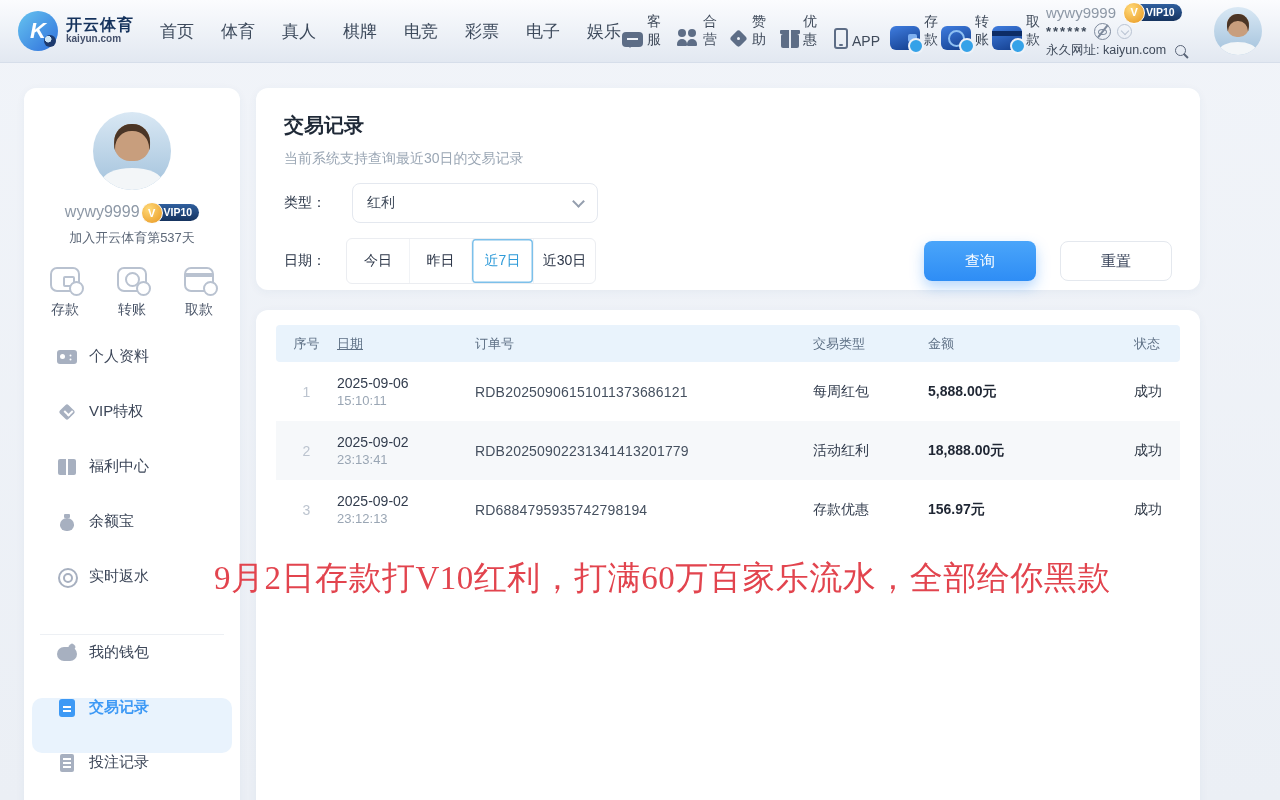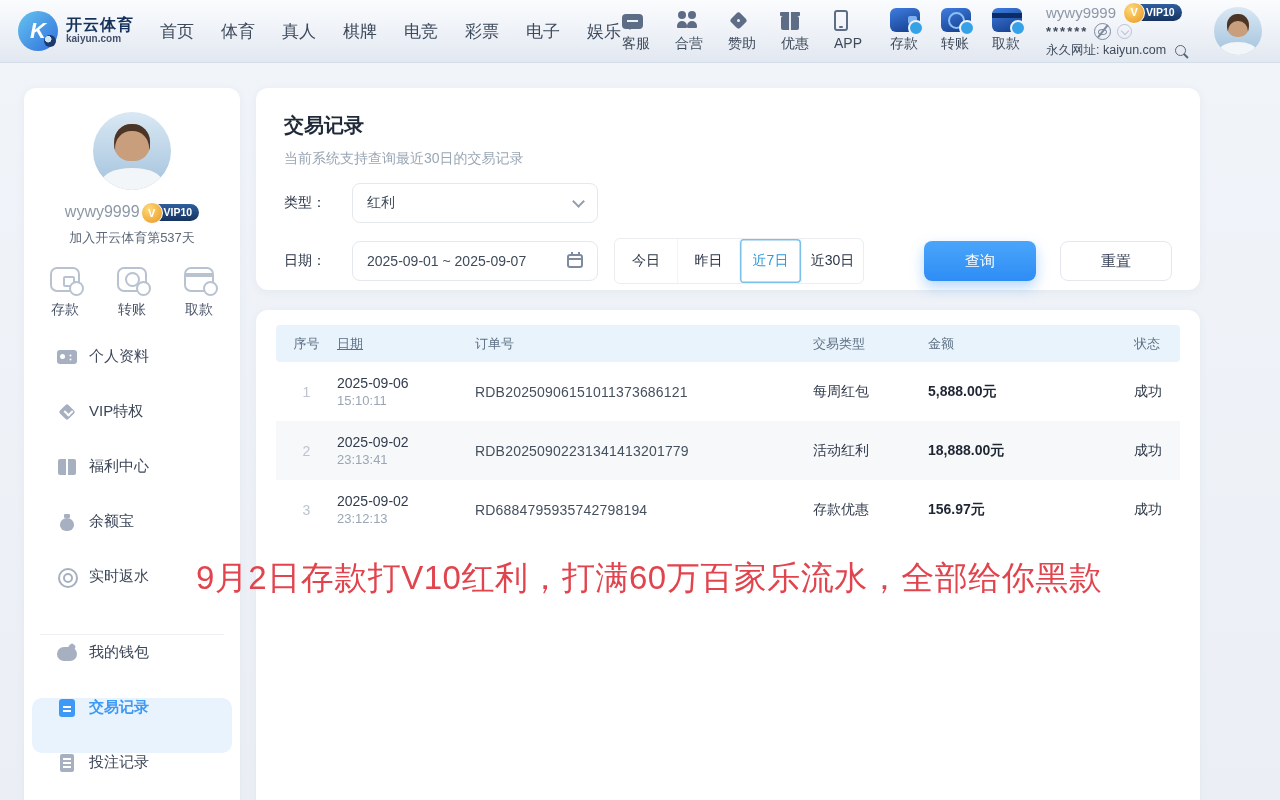--- a/index.html
+++ b/index.html
@@ -21,21 +21,21 @@
   .logo-mark::after { content:""; position:absolute; right:2px; bottom:4px; width:12px; height:12px;
                border-radius:50%; background:radial-gradient(circle at 35% 35%,#cfe6f7 28%,#1d3a6e 32%); }
   .logo-text { display:flex; flex-direction:column; line-height:1.05; }
   .logo-text b { font-size:16px; color:#15325c; letter-spacing:1px; }
   .logo-text small { font-size:10px; color:#44506b; font-weight:bold; }
 
   .mainnav { display:flex; gap:27px; }
   .navlink { font-size:17px; color:#3d4a5c; font-weight:500; text-decoration:none; cursor:pointer; }
 
   .quick { margin-left:auto; display:flex; gap:17px; }
-  .qa { display:flex; flex-direction:column; align-items:flex-start; gap:4px; cursor:pointer; width:36px; }
+  .qa { display:flex; flex-direction:row; align-items:flex-end; gap:4px; cursor:pointer; width:36px; }
   .qa .qlabel { font-size:14px; color:#3f4a5a; }
   .qicon { height:22px; display:flex; align-items:center; justify-content:center; }
 
   .walletacts { display:flex; gap:15px; margin-left:20px; }
 
   .userblock { margin-left:18px; width:158px; line-height:17px; }
   .u-row { display:flex; align-items:center; gap:6px; }
   .u-name { font-size:15px; color:#8d98a6; }
   .u-masked { font-size:13px; font-weight:bold; color:#3f4a5a; letter-spacing:2px; }
   .u-site { font-size:12.5px; color:#3f4a5a; white-space:nowrap; }
@@ -219,22 +219,22 @@
   .vchip { position:relative; width:15px; height:15px; border:1.5px solid #b9c3d2; border-radius:50%;
            display:inline-block; }
   .vchip::after { content:""; position:absolute; left:4px; top:3.5px; width:5px; height:5px;
            border-right:1.5px solid #b9c3d2; border-bottom:1.5px solid #b9c3d2; transform:rotate(45deg); }
   .mag { position:relative; width:11px; height:11px; border:1.5px solid #5a6578; border-radius:50%;
          display:inline-block; margin-left:3px; }
   .mag::after { content:""; position:absolute; right:-4px; bottom:-2px; width:6px; height:1.5px;
          background:#5a6578; transform:rotate(45deg); }
 
   
-  .annotation { position:absolute; left:196px; top:556px; z-index:40; font-size:33px; color:#e2444e;
-                white-space:nowrap; font-weight:500; letter-spacing:.5px; }
+  .annotation { position:absolute; left:214px; top:556px; z-index:40; font-size:33px; color:#e2444e;
+                white-space:nowrap; font-weight:500; letter-spacing:.5px;font-family:Liberation Serif, serif; }
 </style>
 </head>
 <body>
 
 <div class="stage">
 
   <header class="topbar">
     <div class="logo">
       <span class="logo-mark">
           <i>K</i>
@@ -404,24 +404,20 @@
     <div class="frow">
       <span class="flabel">类型：</span>
       <div class="select-box">
         <span class="fvalue">红利</span>
         <i class="chev"></i>
       </div>
     </div>
 
     <div class="frow">
       <span class="flabel">日期：</span>
-      <div class="date-box">
-        <span class="fvalue">2025-09-01  ~  2025-09-07</span>
-        <i class="cal"></i>
-      </div>
       <div class="ranges">
 
       <button class="range">今日</button>
           <button class="range">昨日</button>
           <button class="range active">近7日</button>
           <button class="range">近30日</button>
         </div>
       <div class="fbtns">
         <button class="btn btn-primary">查询</button>
         <button class="btn btn-ghost">重置</button>

